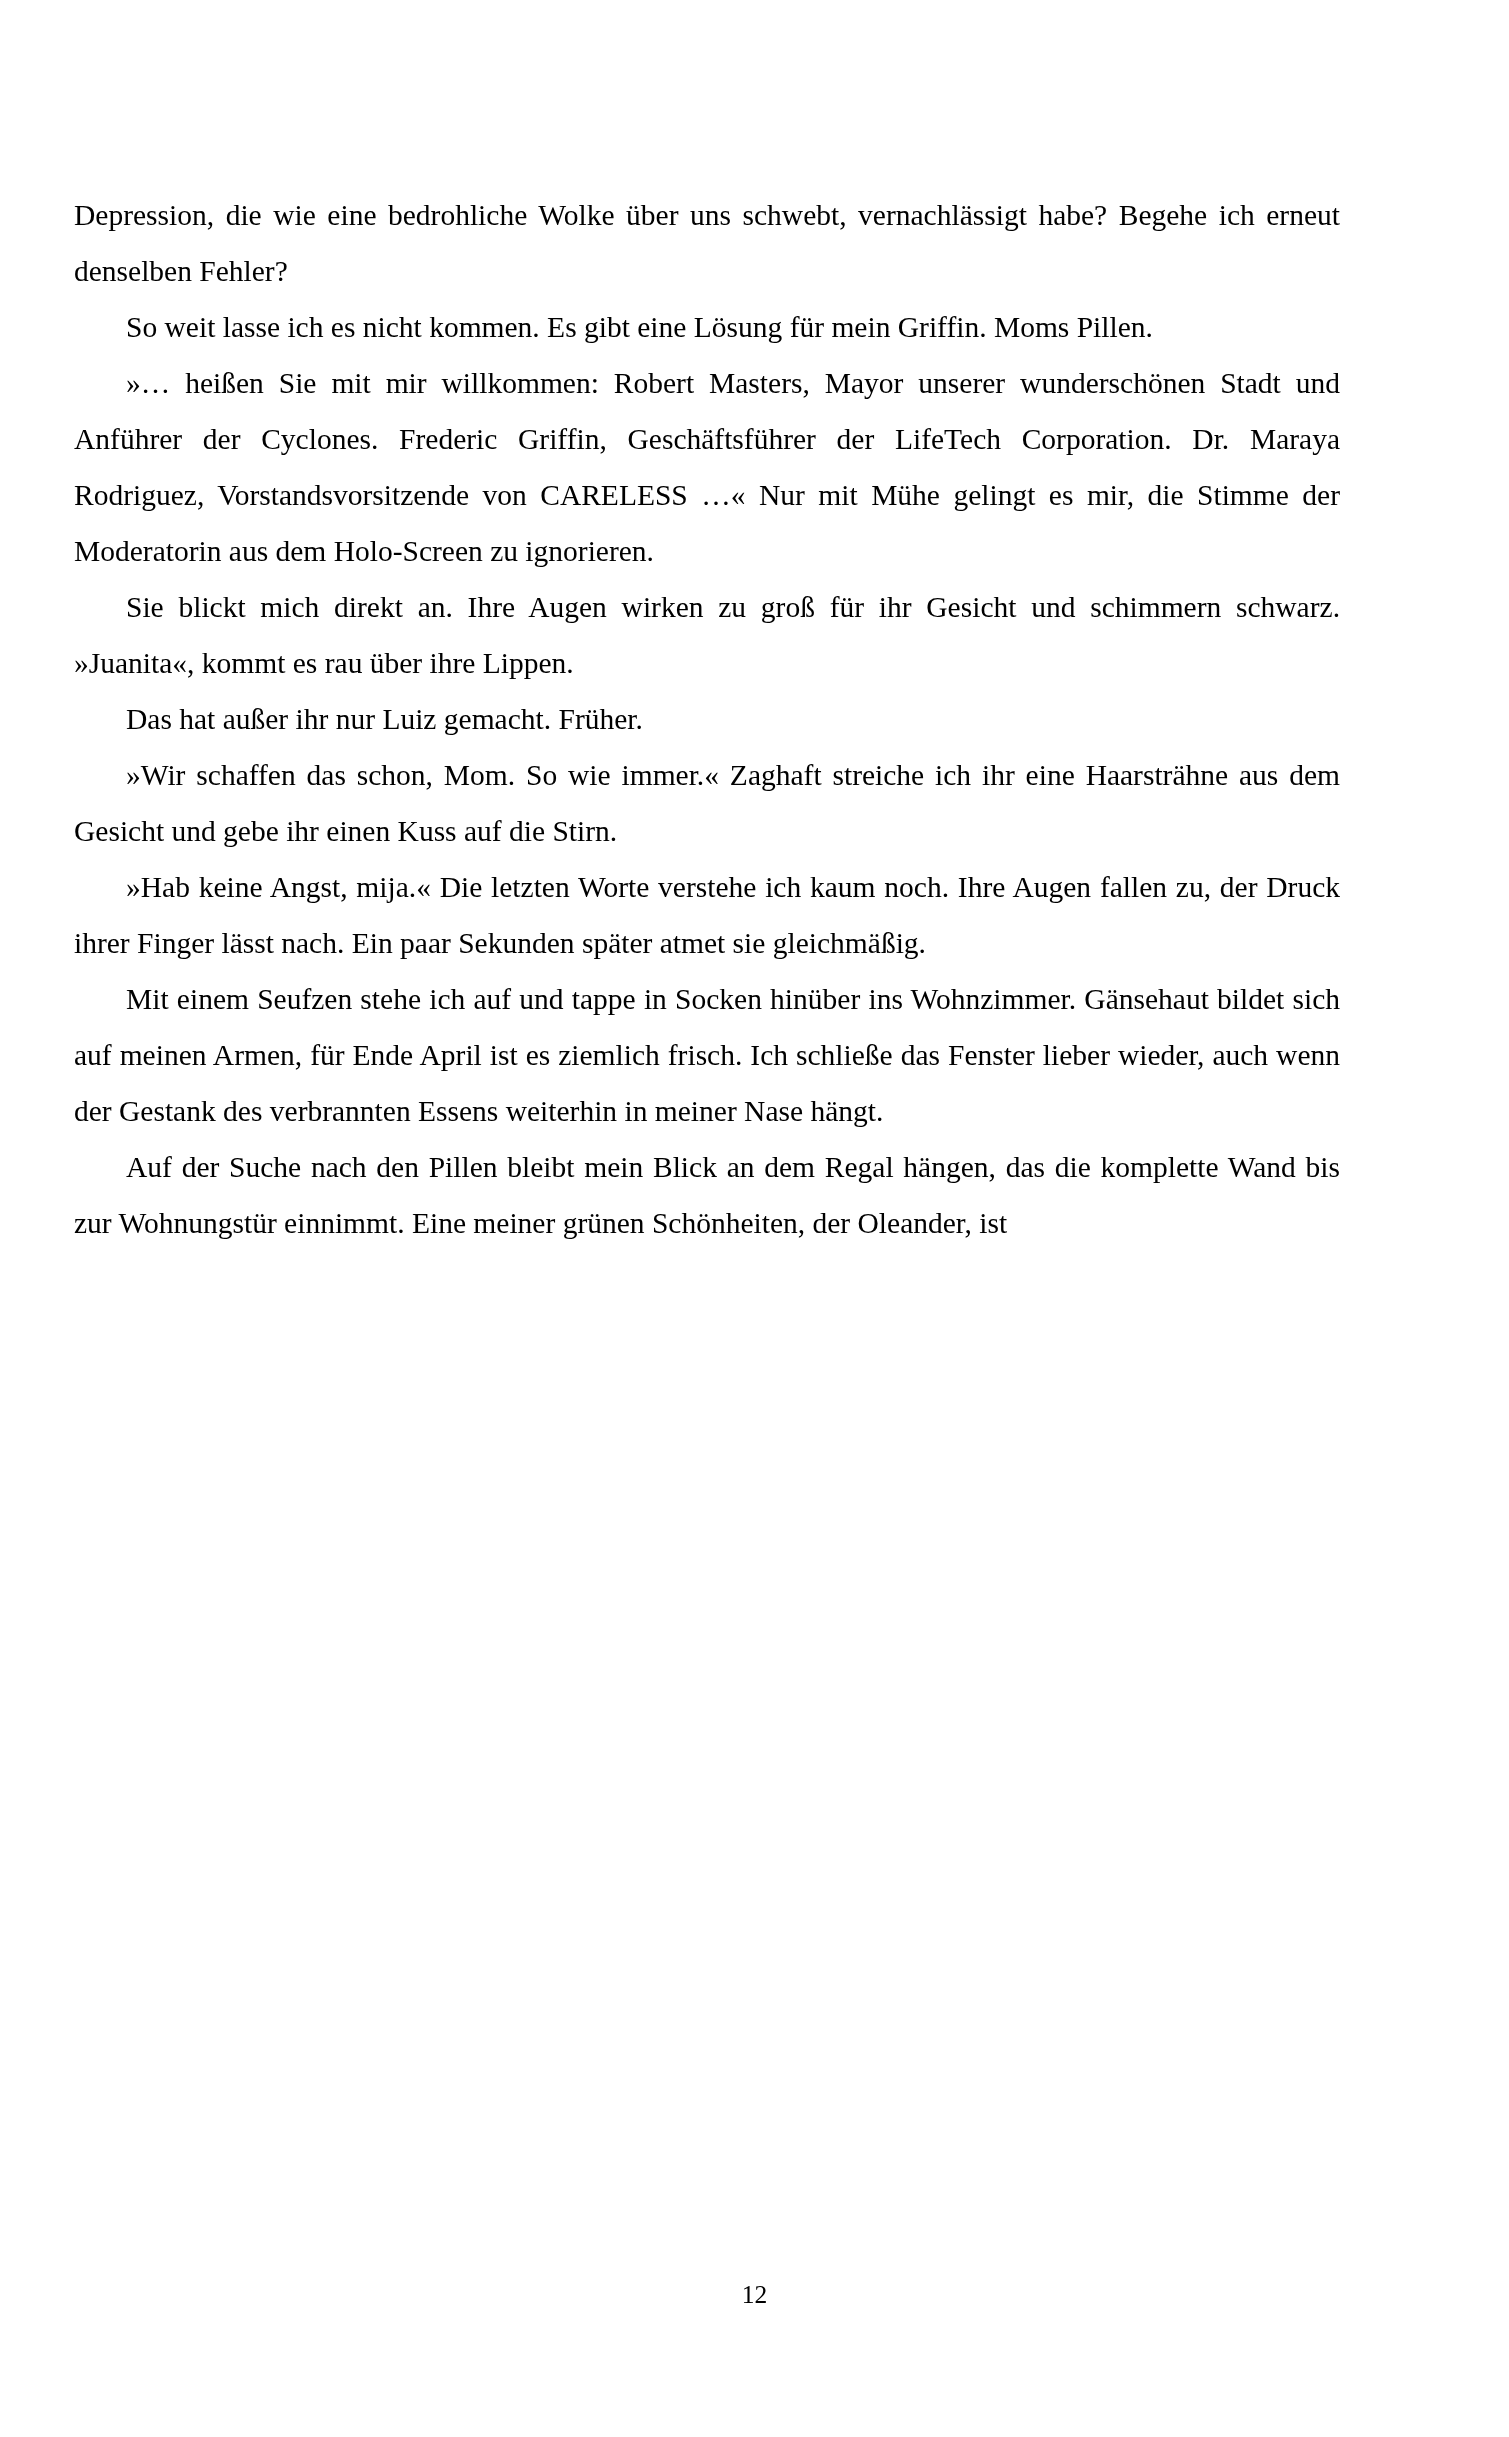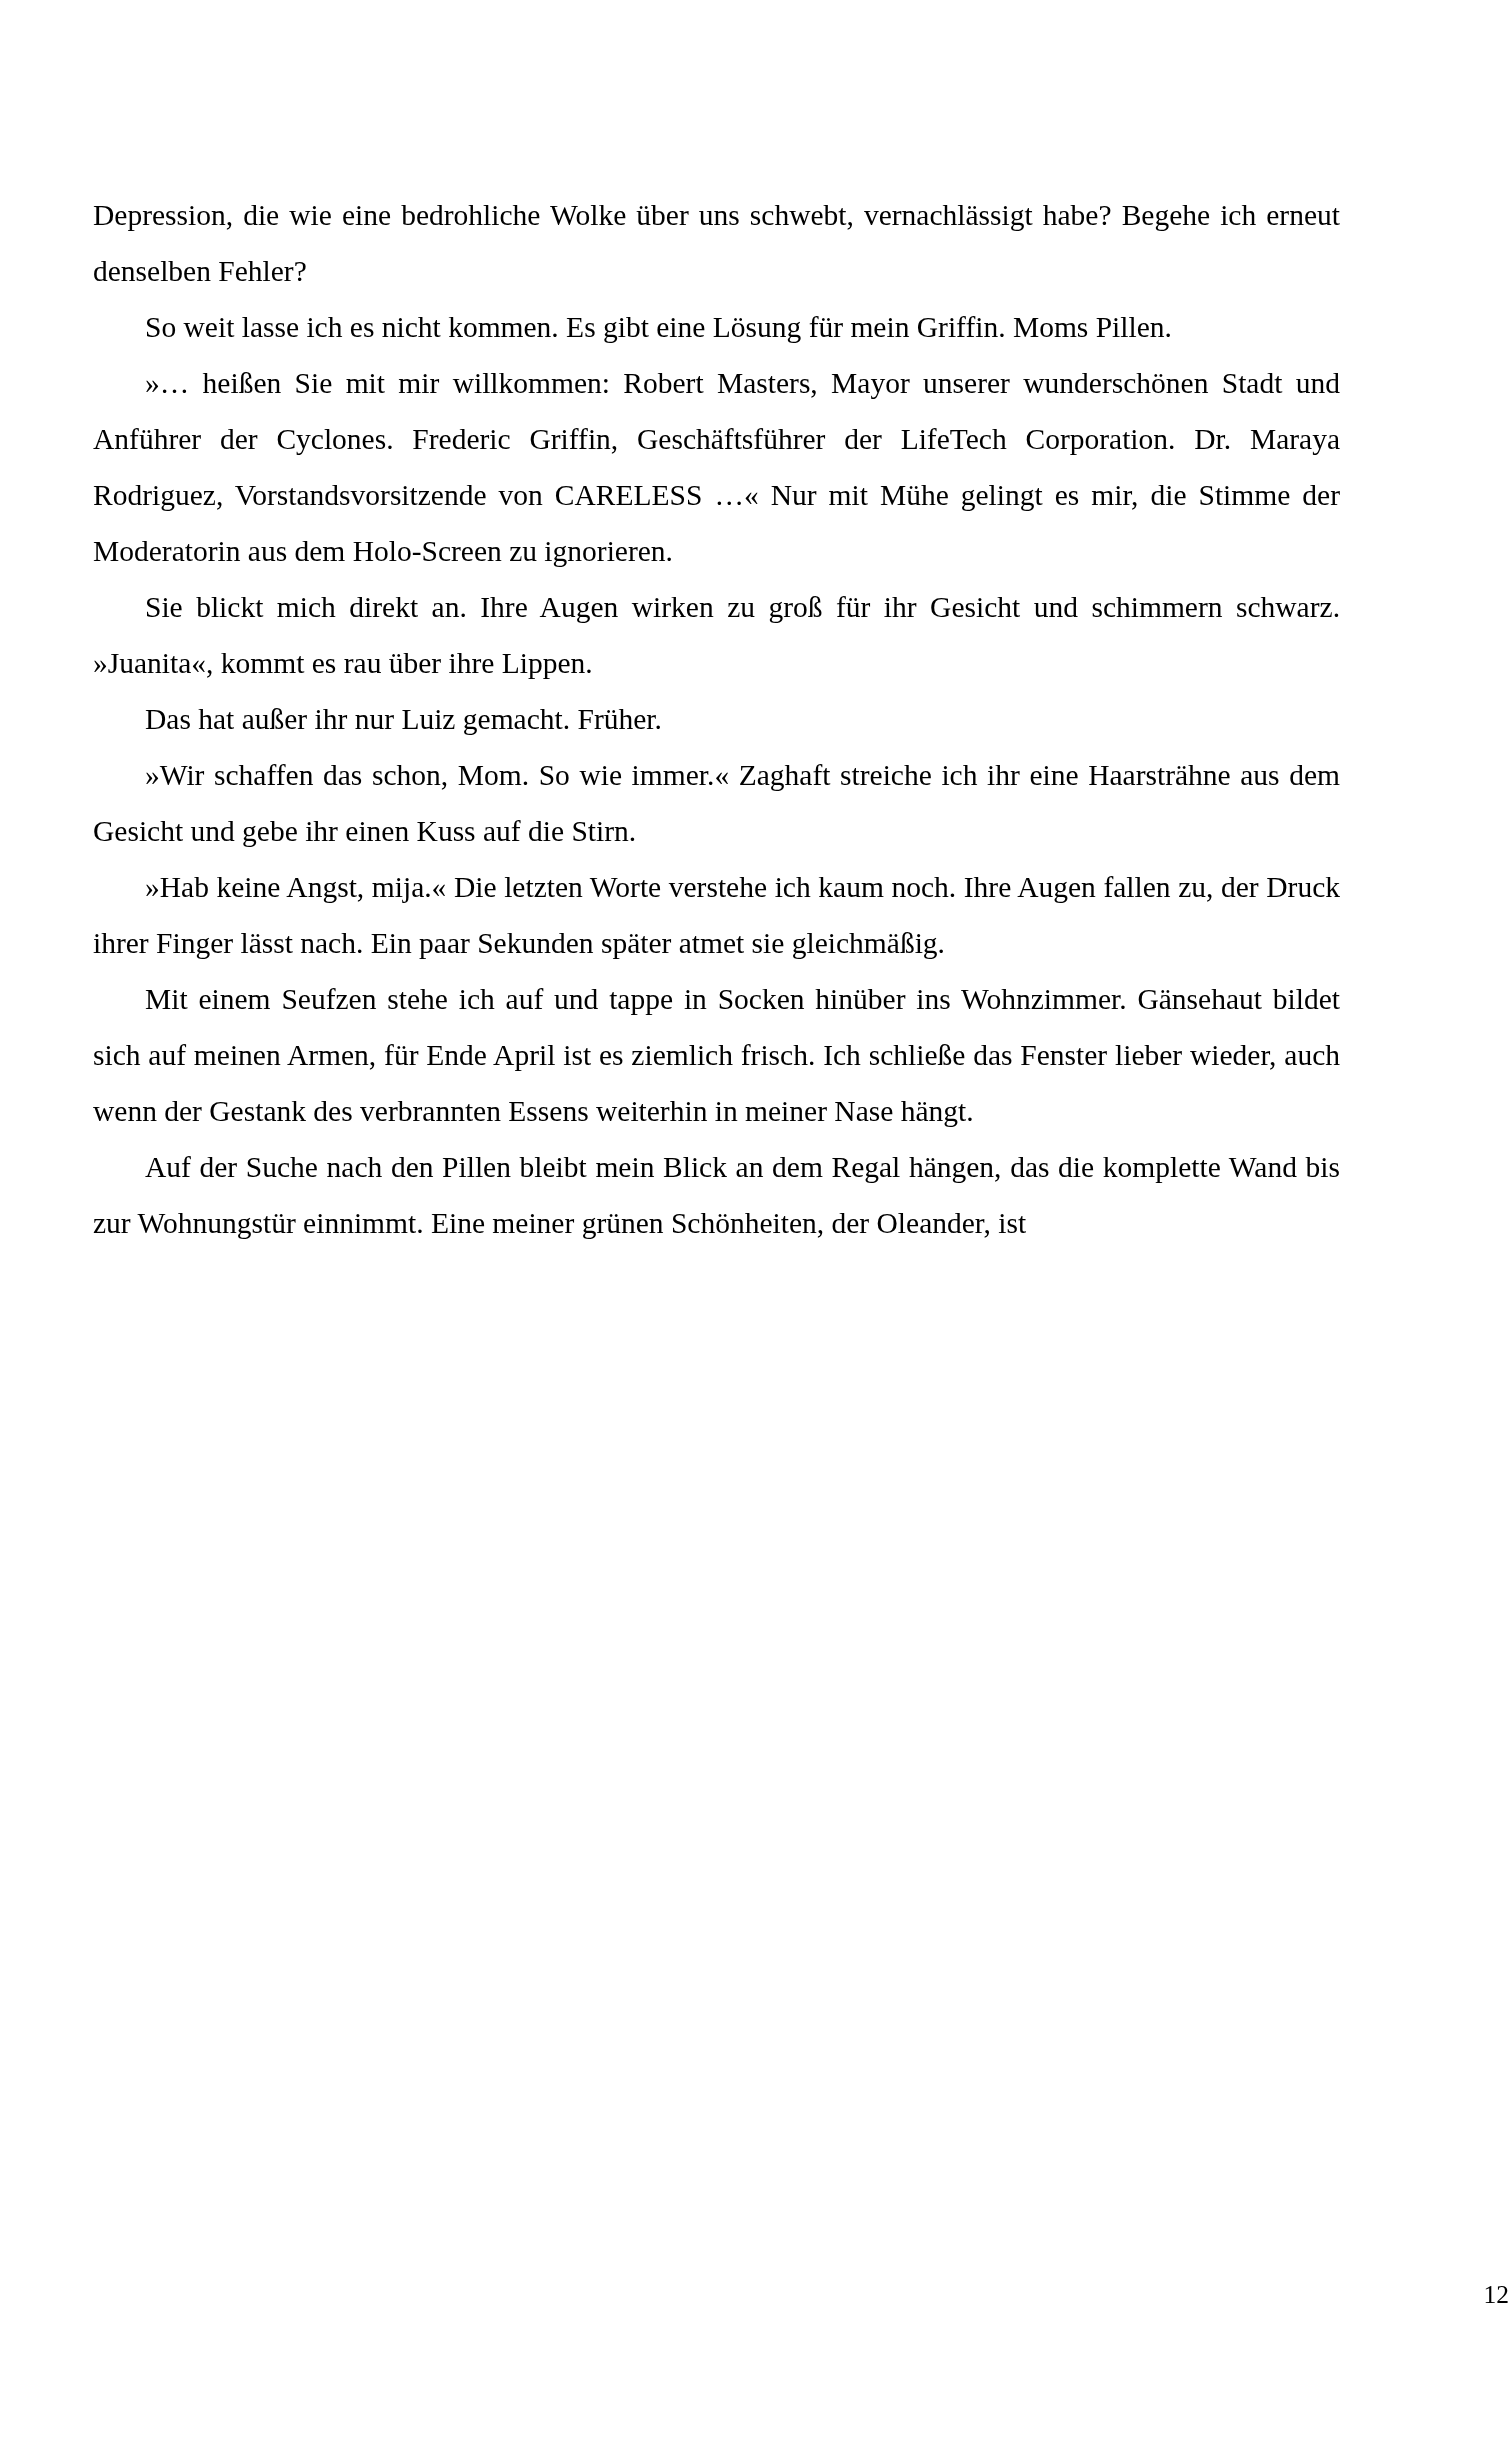--- a/index.html
+++ b/index.html
@@ -12,21 +12,21 @@
     height: 2438px;
     font-family: "Liberation Serif", "DejaVu Serif", serif;
     color: #000000;
     position: relative;
     overflow: hidden;
   }
   .page {
     box-sizing: border-box;
     width: 1509px;
     height: 2438px;
-    padding: 187px 169px 0 93px;
+    padding: 187px 169px 0 74px;
     position: relative;
     border-radius: 16px;
   }
   .body-text {
     font-size: 29.5px;
     line-height: 56px;
     text-align: justify;
     text-justify: inter-word;
     hyphens: manual;
   }
@@ -35,21 +35,21 @@
     text-indent: 0;
   }
   .body-text p.indent {
     text-indent: 52px;
   }
   .folio {
     position: absolute;
     left: 0;
     right: 0;
     top: 2280px;
-    text-align: right;
+    text-align: center;
     font-size: 25.5px;
     font-family: "Liberation Serif", "DejaVu Serif", serif;
   }
 </style>
 </head>
 <body>
 
 <div class="page">
 
   <div class="body-text">

